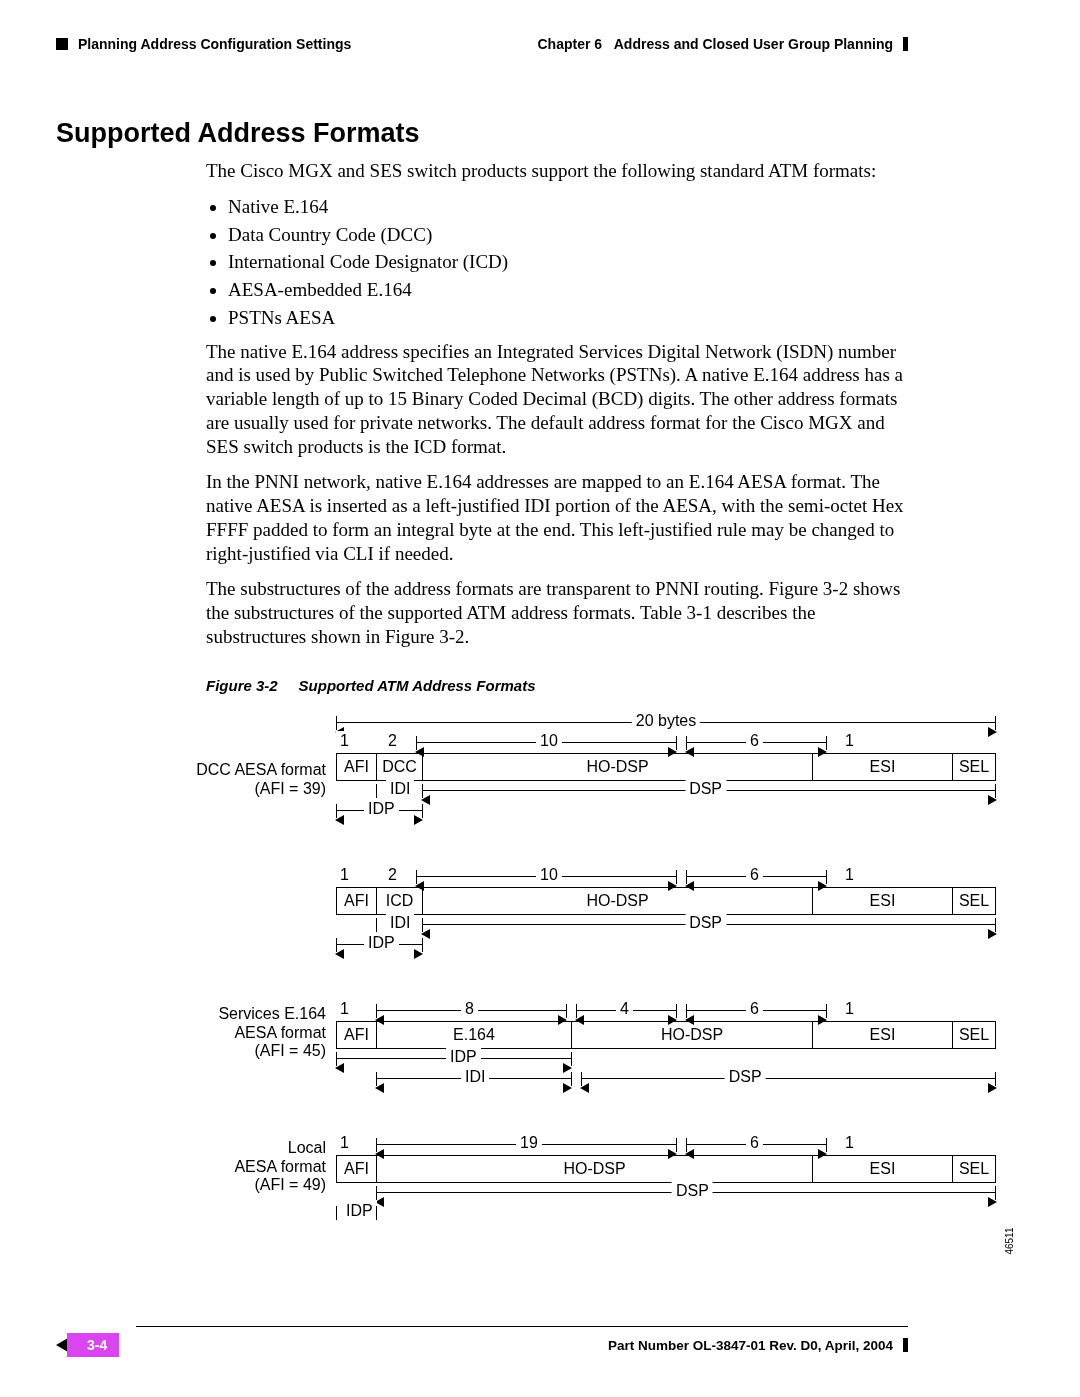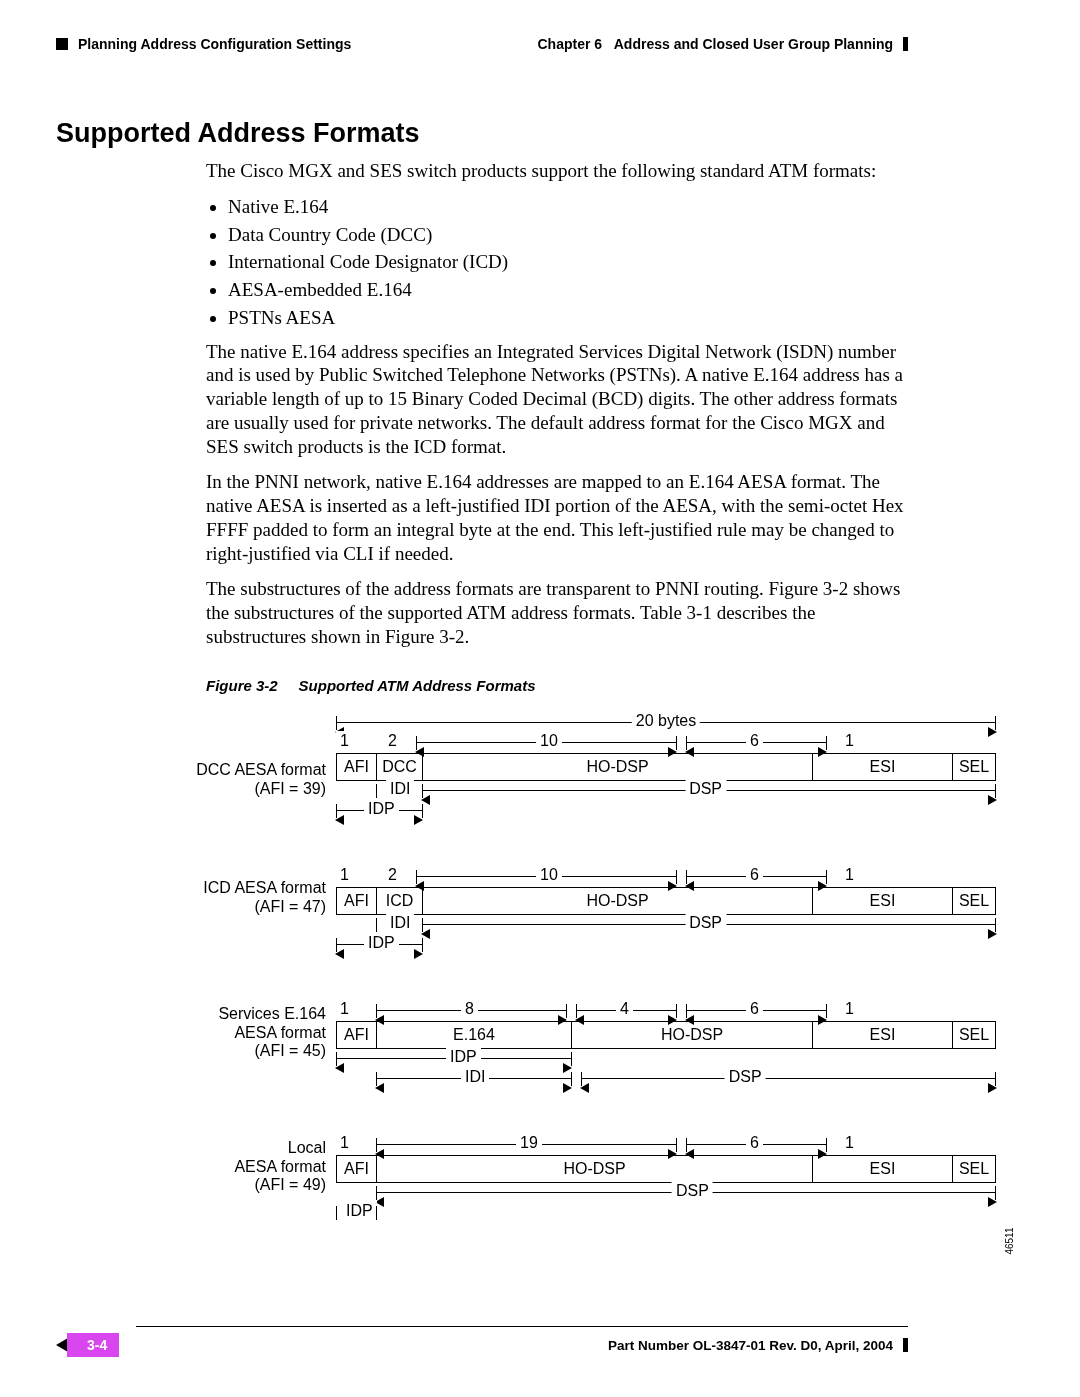--- a/index.html
+++ b/index.html
@@ -287,24 +287,20 @@
           <span class="line arr-l arr-r" style="left:80px; width:260px;"></span>
           <span class="lbl" style="left:200px;">10</span>
           <span class="tick" style="left:340px"></span>
           <span class="tick" style="left:350px"></span>
           <span class="line arr-l arr-r" style="left:350px; width:140px;"></span>
           <span class="lbl" style="left:410px;">6</span>
           <span class="tick" style="left:490px"></span>
           <span class="lbl" style="left:505px;">1</span>
         </div>
         <div style="position:relative;">
-          <div class="row-label" style="top:-8px;">
-            <span>ICD AESA format</span><br>
-            <span>(AFI = 47)</span>
-          </div>
           <div class="boxes">
             <div class="cell" style="width:40px">AFI</div>
             <div class="cell" style="width:46px">ICD</div>
             <div class="cell" style="flex:1">HO-DSP</div>
             <div class="cell" style="width:140px">ESI</div>
             <div class="cell" style="width:42px">SEL</div>
           </div>
         </div>
         <div class="dim-row">
           <span class="tick" style="left:40px"></span>

